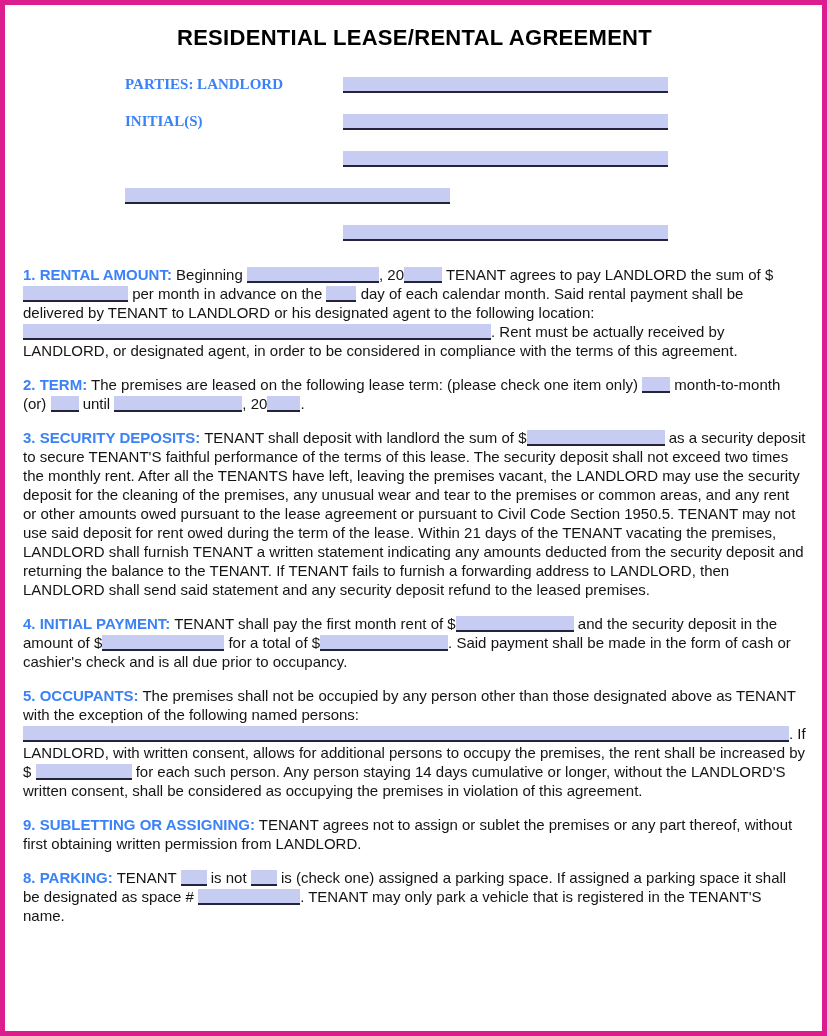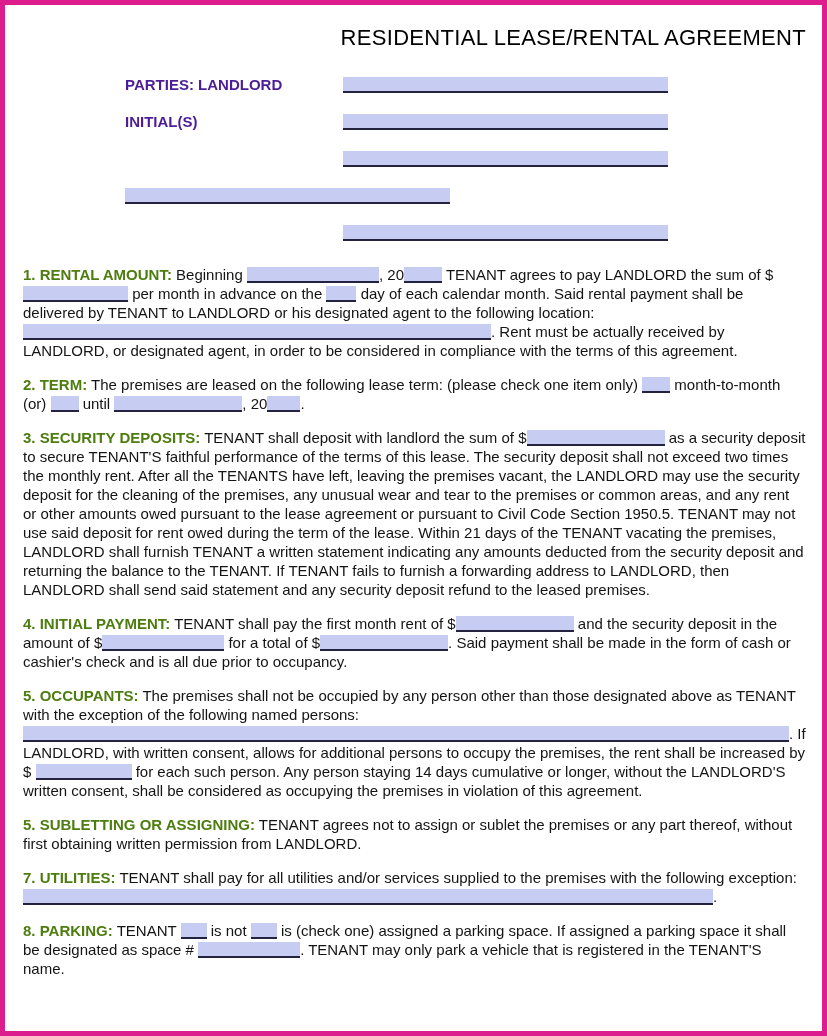--- a/index.html
+++ b/index.html
@@ -11,58 +11,59 @@
     border: 5px solid var(--accent, #dc1d8e);
     background: #ffffff;
     padding: 12px 16px 10px 18px;
     font-family: "Liberation Sans", sans-serif;
     color: #141414;
     overflow: hidden;
   }
 
   .title {
     font-size: 22px;
-    font-weight: 400;
-    text-align: right;
+    font-weight: 700;
+    text-align: center;
     letter-spacing: 0.3px;
     color: #000;
     margin: 8px 0 20px 0;
   }
 
   .header-fields { margin-left: 102px; margin-bottom: 24px; }
   .field-row {
     display: flex;
     align-items: flex-end;
     height: 22px;
     margin-bottom: 15px;
   }
   .field-label {
     width: 218px;
     flex: 0 0 218px;
     font-weight: 700;
     font-size: 15px;
-    color: #4c1d95;
+    color: #3b82f6;
+    font-family: Liberation Serif, serif;
   }
 
   .blank {
     display: inline-block;
     height: 16px;
     background: var(--blank-fill, #c7cdf2);
     border-bottom: 2px solid #23233f;
     vertical-align: -3px;
   }
   .header-blank { width: 325px; flex: 0 0 325px; }
 
   .section {
     font-size: 15px;
     line-height: 19px;
     margin: 0 0 15px 0;
     color: #141414;
   }
-  .section .bold { font-weight: 700; color: #4d7c0f; }
+  .section .bold { font-weight: 700; color: #3b82f6; }
 </style>
 </head>
 <body>
 
 <div class="page">
 
   <h1 class="title">RESIDENTIAL LEASE/RENTAL AGREEMENT</h1>
 
   <div class="header-fields">
     <div class="field-row">
@@ -84,17 +85,16 @@
       <span class="field-label"></span>
       <span class="blank header-blank"></span>
     </div>
   </div>
 
   <p class="section"><span class="bold">1. RENTAL AMOUNT:</span><span> Beginning </span><span class="blank" style="width: 132px;"></span><span>, 20</span><span class="blank" style="width: 38px;"></span><span> TENANT agrees to pay LANDLORD the sum of $</span><span class="blank" style="width: 105px;"></span><span> per month in advance on the </span><span class="blank" style="width: 30px;"></span><span> day of each calendar month. Said rental payment shall be delivered by TENANT to LANDLORD or his designated agent to the following location: </span><span class="blank" style="width: 468px;"></span><span>. Rent must be actually received by LANDLORD, or designated agent, in order to be considered in compliance with the terms of this agreement.</span></p>
   <p class="section"><span class="bold">2. TERM:</span><span> The premises are leased on the following lease term: (please check one item only) </span><span class="blank" style="width: 28px;"></span><span> month-to-month (or) </span><span class="blank" style="width: 28px;"></span><span> until </span><span class="blank" style="width: 128px;"></span><span>, 20</span><span class="blank" style="width: 33px;"></span><span>.</span></p>
   <p class="section"><span class="bold">3. SECURITY DEPOSITS:</span><span> TENANT shall deposit with landlord the sum of $</span><span class="blank" style="width: 138px;"></span><span> as a security deposit to secure TENANT'S faithful performance of the terms of this lease. The security deposit shall not exceed two times the monthly rent. After all the TENANTS have left, leaving the premises vacant, the LANDLORD may use the security deposit for the cleaning of the premises, any unusual wear and tear to the premises or common areas, and any rent or other amounts owed pursuant to the lease agreement or pursuant to Civil Code Section 1950.5. TENANT may not use said deposit for rent owed during the term of the lease. Within 21 days of the TENANT vacating the premises, LANDLORD shall furnish TENANT a written statement indicating any amounts deducted from the security deposit and returning the balance to the TENANT. If TENANT fails to furnish a forwarding address to LANDLORD, then LANDLORD shall send said statement and any security deposit refund to the leased premises.</span></p>
   <p class="section"><span class="bold">4. INITIAL PAYMENT:</span><span> TENANT shall pay the first month rent of $</span><span class="blank" style="width: 118px;"></span><span> and the security deposit in the amount of $</span><span class="blank" style="width: 122px;"></span><span> for a total of $</span><span class="blank" style="width: 128px;"></span><span>. Said payment shall be made in the form of cash or cashier's check and is all due prior to occupancy.</span></p>
   <p class="section"><span class="bold">5. OCCUPANTS:</span><span> The premises shall not be occupied by any person other than those designated above as TENANT with the exception of the following named persons: </span><span class="blank" style="width: 766px;"></span><span>. If LANDLORD, with written consent, allows for additional persons to occupy the premises, the rent shall be increased by $ </span><span class="blank" style="width: 96px;"></span><span> for each such person. Any person staying 14 days cumulative or longer, without the LANDLORD'S written consent, shall be considered as occupying the premises in violation of this agreement.</span></p>
-  <p class="section"><span class="bold">5. SUBLETTING OR ASSIGNING:</span><span> TENANT agrees not to assign or sublet the premises or any part thereof, without first obtaining written permission from LANDLORD.</span></p>
-  <p class="section"><span class="bold">7. UTILITIES:</span><span> TENANT shall pay for all utilities and/or services supplied to the premises with the following exception: </span><span class="blank" style="width: 690px;"></span><span>.</span></p>
+  <p class="section"><span class="bold">9. SUBLETTING OR ASSIGNING:</span><span> TENANT agrees not to assign or sublet the premises or any part thereof, without first obtaining written permission from LANDLORD.</span></p>
   <p class="section"><span class="bold">8. PARKING:</span><span> TENANT </span><span class="blank" style="width: 26px;"></span><span> is not </span><span class="blank" style="width: 26px;"></span><span> is (check one) assigned a parking space. If assigned a parking space it shall be designated as space # </span><span class="blank" style="width: 102px;"></span><span>. TENANT may only park a vehicle that is registered in the TENANT'S name.</span></p>
 
 </div>
 
 </body></html>

